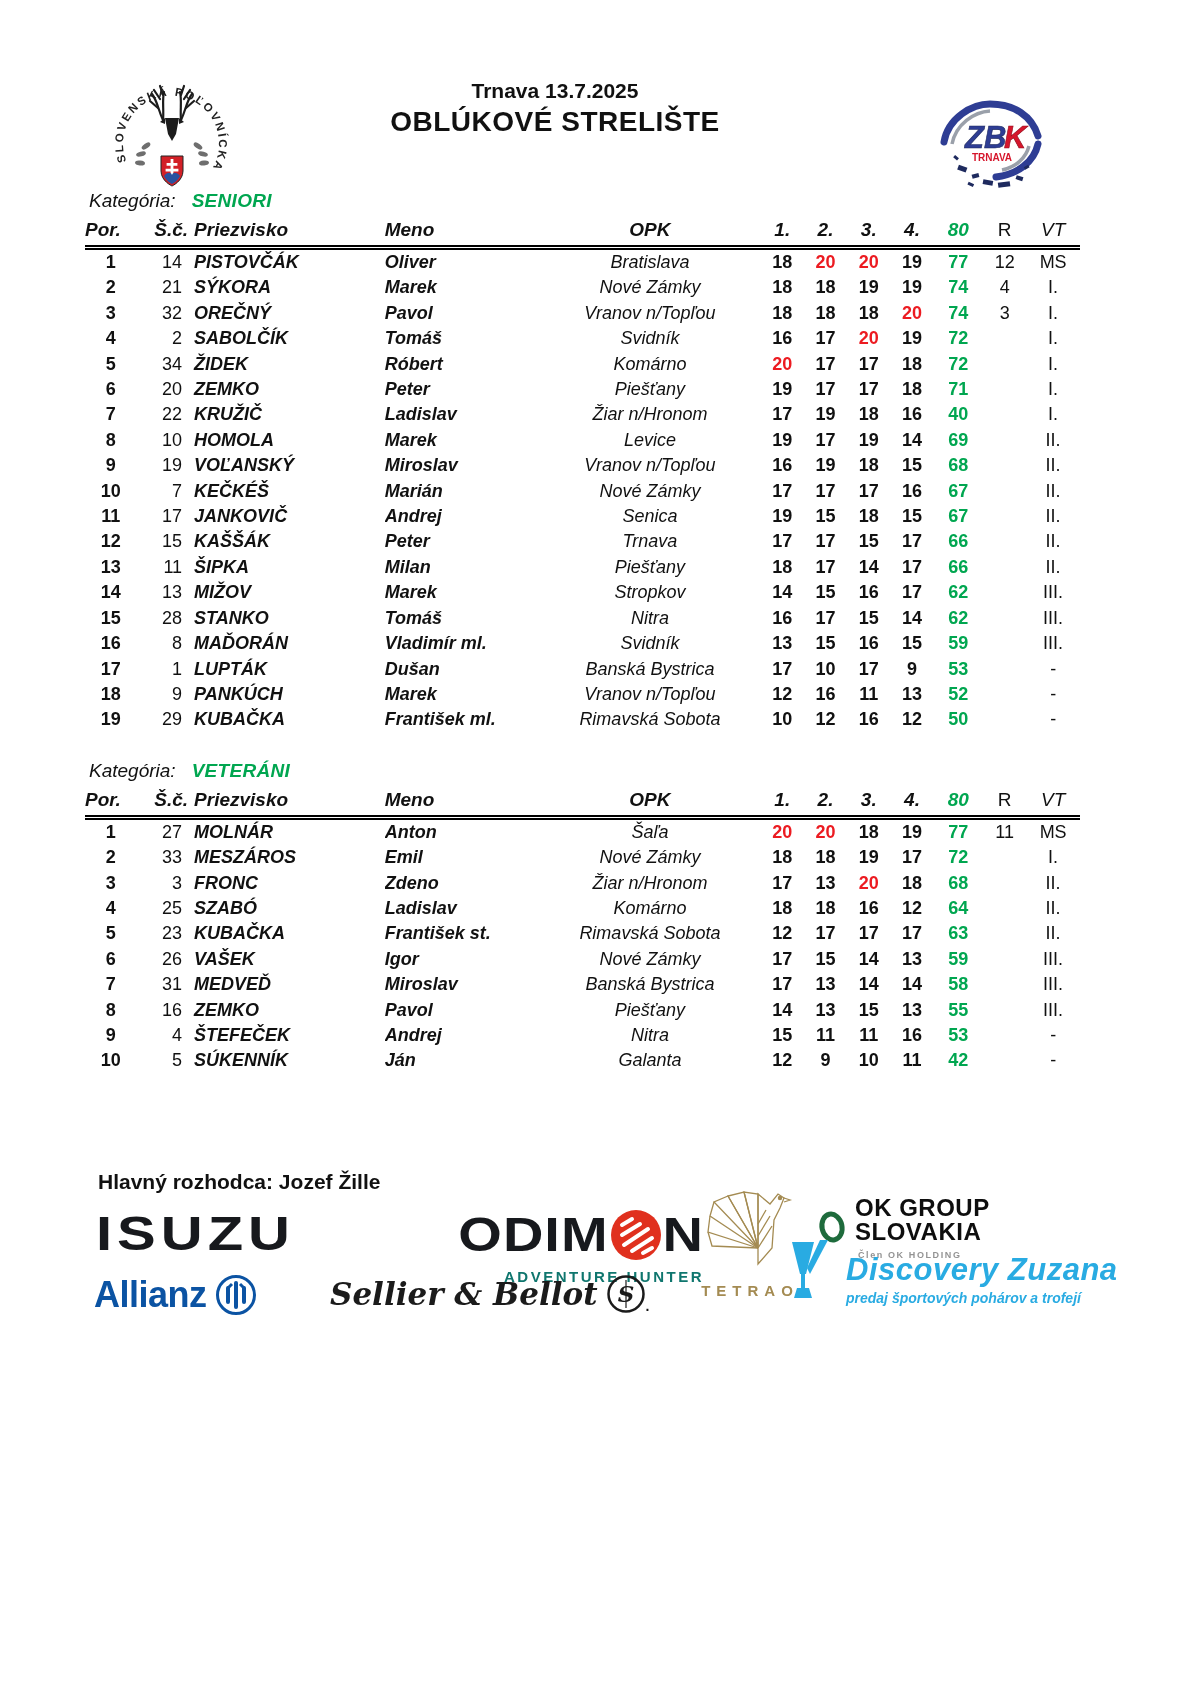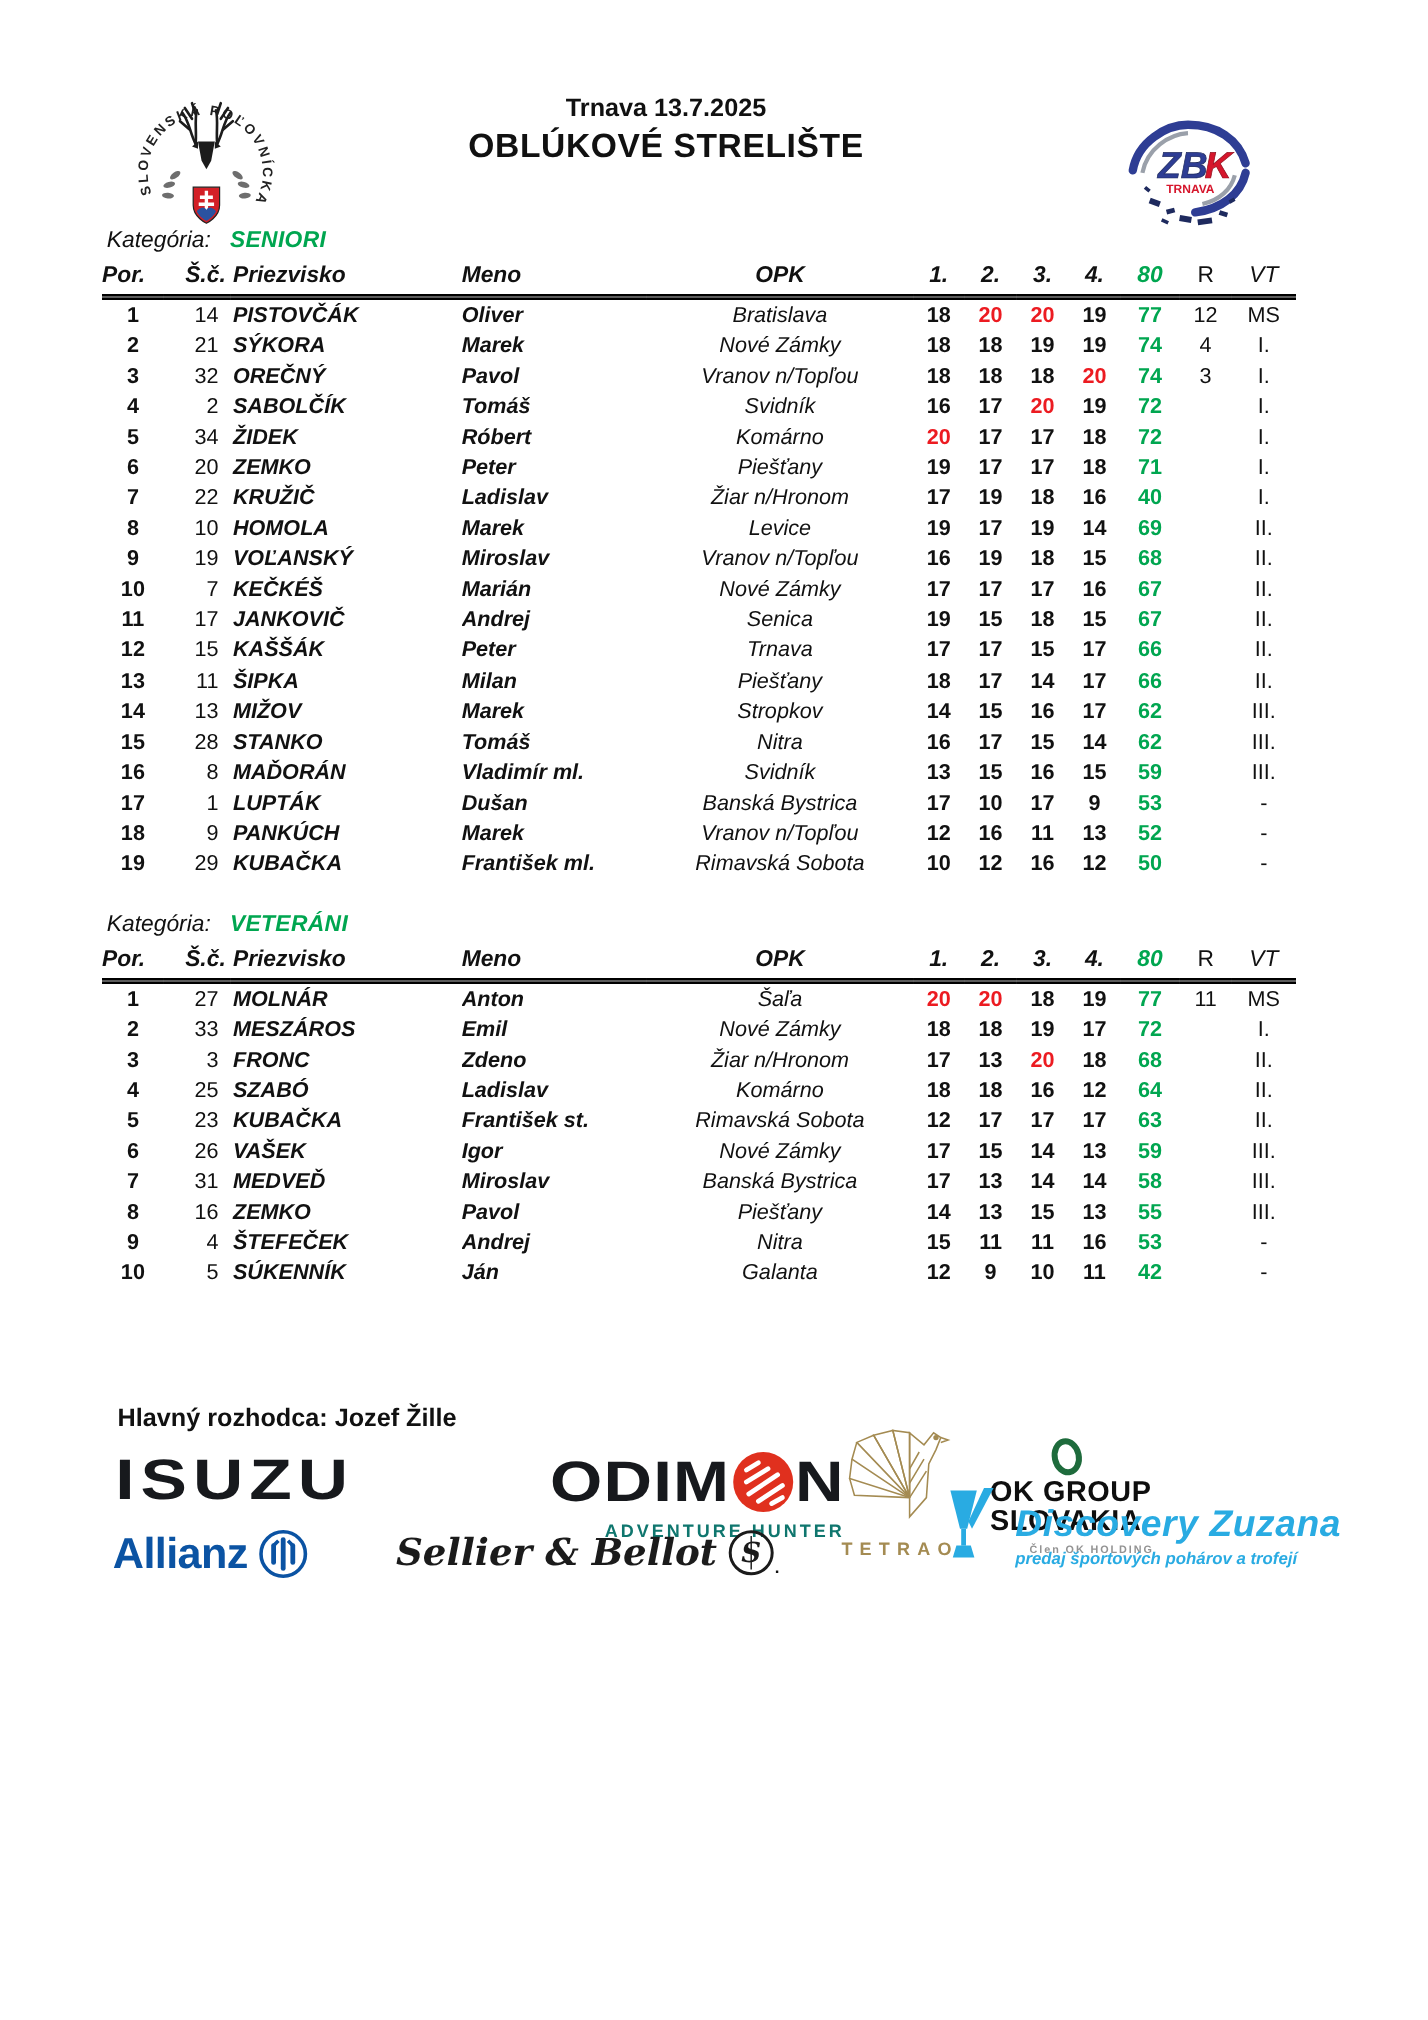--- a/index.html
+++ b/index.html
@@ -44,21 +44,21 @@
   .isuzu{position:absolute;left:96px;top:1206px;font-size:58px;font-weight:900;
          letter-spacing:5px;transform:scaleY(.82);transform-origin:top left;color:#17191d;}
   .odimon{position:absolute;left:418px;top:1202px;width:286px;text-align:right;}
   .odimon-row{display:flex;align-items:center;justify-content:flex-end;}
   .odimon-txt{font-size:56px;font-weight:900;transform:scaleY(.85);color:#17191d;letter-spacing:1px;}
   .odimon-ball{width:52px;height:52px;margin:0 1px;}
   .odimon-tag{font-size:15px;font-weight:800;color:#0f766e;letter-spacing:2.5px;margin-top:1px;}
   .tetrao{position:absolute;left:700px;top:1186px;width:100px;text-align:center;}
   .tetrao-name{font-size:15px;font-weight:bold;color:#A48B52;letter-spacing:6px;margin-top:2px;}
   .okgroup{position:absolute;left:816px;top:1196px;}
-  .okgroup-row{display:flex;align-items:center;flex-direction:column;}
+  .okgroup-row{display:flex;align-items:flex-end;}
   .okgroup-text{margin-left:7px;font-size:24px;font-weight:800;line-height:1.02;letter-spacing:.5px;color:#0e0e0e;}
   .okgroup-member{margin:5px 0 0 42px;font-size:9px;font-weight:bold;color:#939393;letter-spacing:1.6px;}
   .discovery{position:absolute;left:790px;top:1240px;display:flex;align-items:flex-start;}
   .discovery-text{margin-left:6px;}
   .discovery-name{font-size:31px;font-weight:800;font-style:italic;color:#29ABE2;letter-spacing:.5px;margin-top:12px;}
   .discovery-tag{font-size:14px;font-weight:bold;font-style:italic;color:#29ABE2;margin-top:2px;}
   .allianz{position:absolute;left:94px;top:1274px;display:flex;align-items:center;}
   .allianz-name{font-size:36px;font-weight:800;color:#0B53A3;letter-spacing:-.5px;margin-right:8px;}
   .sellier{position:absolute;left:330px;top:1274px;display:flex;align-items:center;}
   .sellier-name{font-family:"DejaVu Serif","Liberation Serif",serif;font-style:italic;font-weight:bold;

